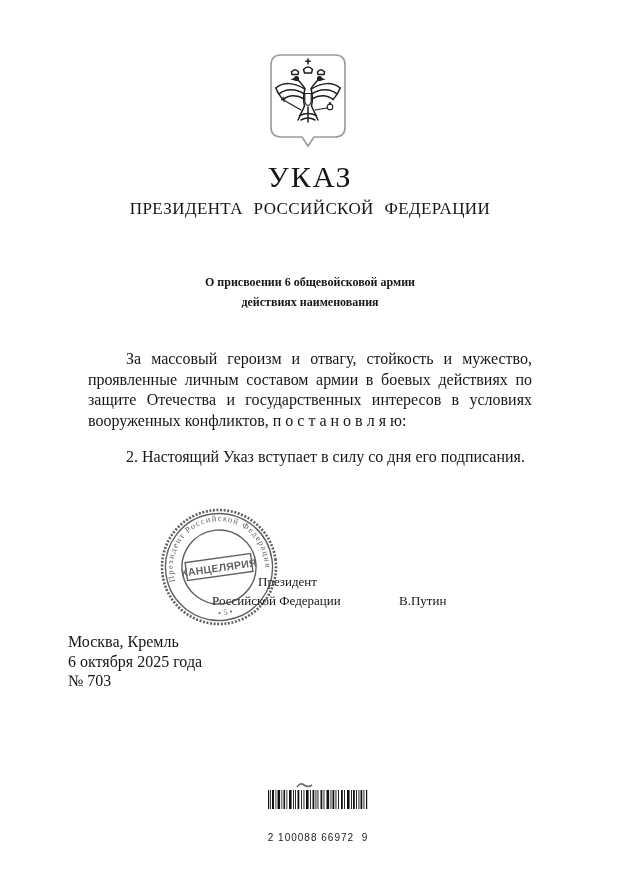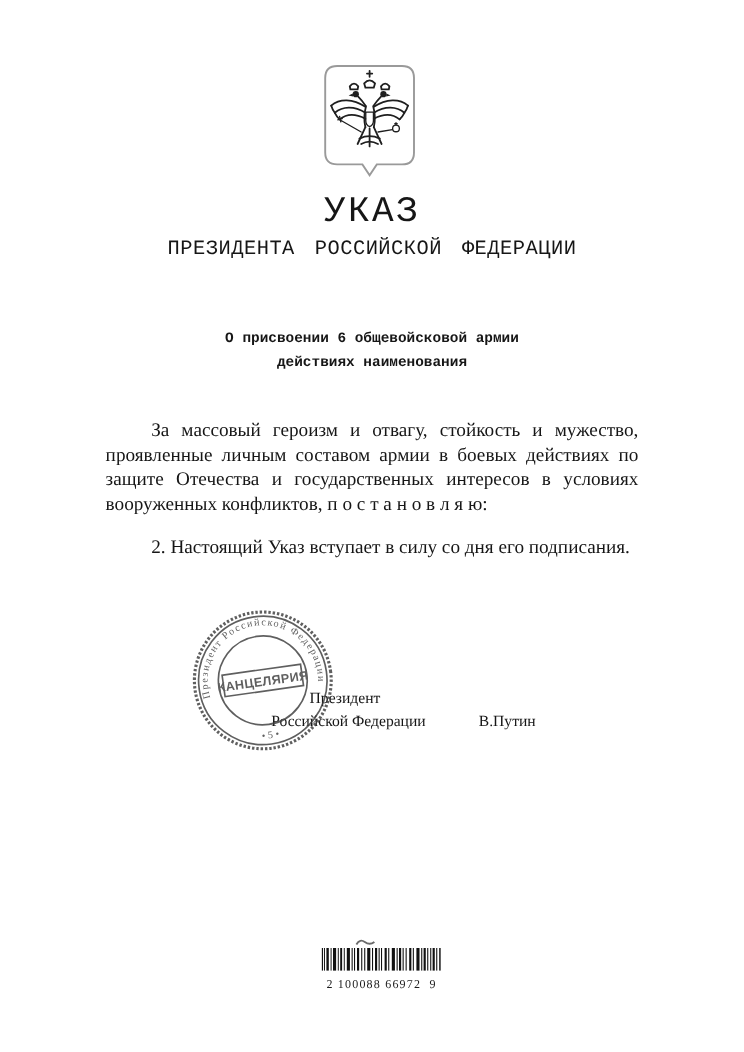--- a/index.html
+++ b/index.html
@@ -1,38 +1,38 @@
 <!DOCTYPE html>
 <html><head>
 <meta charset="utf-8">
 <style>
   html,body{margin:0;padding:0;background:#ffffff;}
   .page{
     position:relative;width:620px;height:877px;background:#ffffff;
     font-family:"Liberation Serif", serif;color:#161616;overflow:hidden;
   }
-  .centered{position:absolute;left:0;width:620px;text-align:center;font-family:Liberation Mono, monospace;}
+  .centered{position:absolute;left:0;width:620px;text-align:center;}
   .emblem{position:absolute;left:268px;top:52px;width:80px;height:98px;}
   .title{top:160px;font-size:30px;letter-spacing:2px;font-weight:normal;}
   .subtitle{top:199px;font-size:17px;letter-spacing:0.4px;word-spacing:6px;}
   .doc-heading{top:272px;font-size:12px;font-weight:bold;line-height:20px;}
   .body-text{position:absolute;left:72px;top:333px;width:476px;font-size:16px;
     line-height:20.5px;text-align:justify;}
   .body-text p{margin:16px;text-indent:38px;}
   .sig{position:absolute;font-size:13px;white-space:nowrap;}
   .sig-1{left:258px;top:574px;}
-  .sig-2{left:226px;top:593px;}
+  .sig-2{left:212px;top:593px;}
   .sig-name{left:399px;top:593px;}
   .stamp{position:absolute;left:159px;top:507px;width:120px;height:120px;
     transform:rotate(-8deg);opacity:0.82;}
   .place-date{position:absolute;left:68px;top:632px;font-size:16px;line-height:19.5px;}
   .barcode-wrap{position:absolute;left:262px;top:782px;width:112px;text-align:center;}
   .smudge{display:block;margin:0 auto 1px 34px;width:18px;height:7px;}
-  .barcode-digits{font-family:Liberation Serif, serif;font-size:10px;
-    letter-spacing:1px;color:#1b1b1b;margin-top:1px;white-space:pre;}
+  .barcode-digits{font-family:Liberation Sans, sans-serif;font-size:10px;
+    letter-spacing:1px;color:#1b1b1b;margin-top:19px;white-space:pre;}
 </style>
 </head>
 <body>
 
 <div class="page">
 
   <div class="emblem">
     <svg width="80" height="98" viewBox="0 0 80 98" xmlns="http://www.w3.org/2000/svg">
       <path d="M13 3 H67 Q77 3 77 13 V75 Q77 85 67 85 H46 L40 94 L34 85 H13 Q3 85 3 75 V13 Q3 3 13 3 Z" fill="none" stroke="#9a9a9a" stroke-width="1.6"></path>
       <g fill="none" stroke="#1f1f1f" stroke-width="1.5" stroke-linecap="round">
@@ -93,20 +93,25 @@
       </g>
       <path id="stamp-arc" d="M 22.3 86.4 A 46 46 0 1 1 97.7 86.4" fill="none" stroke="none"></path>
       <text font-family="Liberation Serif, serif" font-size="8.5" letter-spacing="1.2" fill="#3d3d3d">
         <textPath href="#stamp-arc" startOffset="50%" text-anchor="middle">Президент Российской Федерации</textPath>
       </text>
       <text x="60" y="108.5" text-anchor="middle" font-family="Liberation Serif, serif" font-size="8.5" fill="#3d3d3d">• 5 •</text>
       <text x="60" y="64.5" text-anchor="middle" font-family="Liberation Sans, sans-serif" font-size="10.5" font-weight="bold" letter-spacing="0.3" fill="#3d3d3d">КАНЦЕЛЯРИЯ</text>
     </svg>
   </div>
 
+  <div class="place-date">
+    <div>Москва, Кремль</div>
+    <div>6 октября 2025 года</div>
+    <div>№ 703</div>
+  </div>
 
   <div class="barcode-wrap">
     <svg class="smudge" width="18" height="7" viewBox="0 0 18 7">
       <path d="M1 5 Q4 0 8 3 T16 3" fill="none" stroke="#3a3a3a" stroke-width="1.6" opacity="0.75"></path>
     </svg>
     <svg width="100" height="19" viewBox="0 0 100 19" xmlns="http://www.w3.org/2000/svg">
       <g fill="#111111">
         <rect x="0" width="1.2" height="19"></rect>
           <rect x="2" width="0.8" height="19"></rect>
         <rect x="4" width="2" height="19"></rect>

